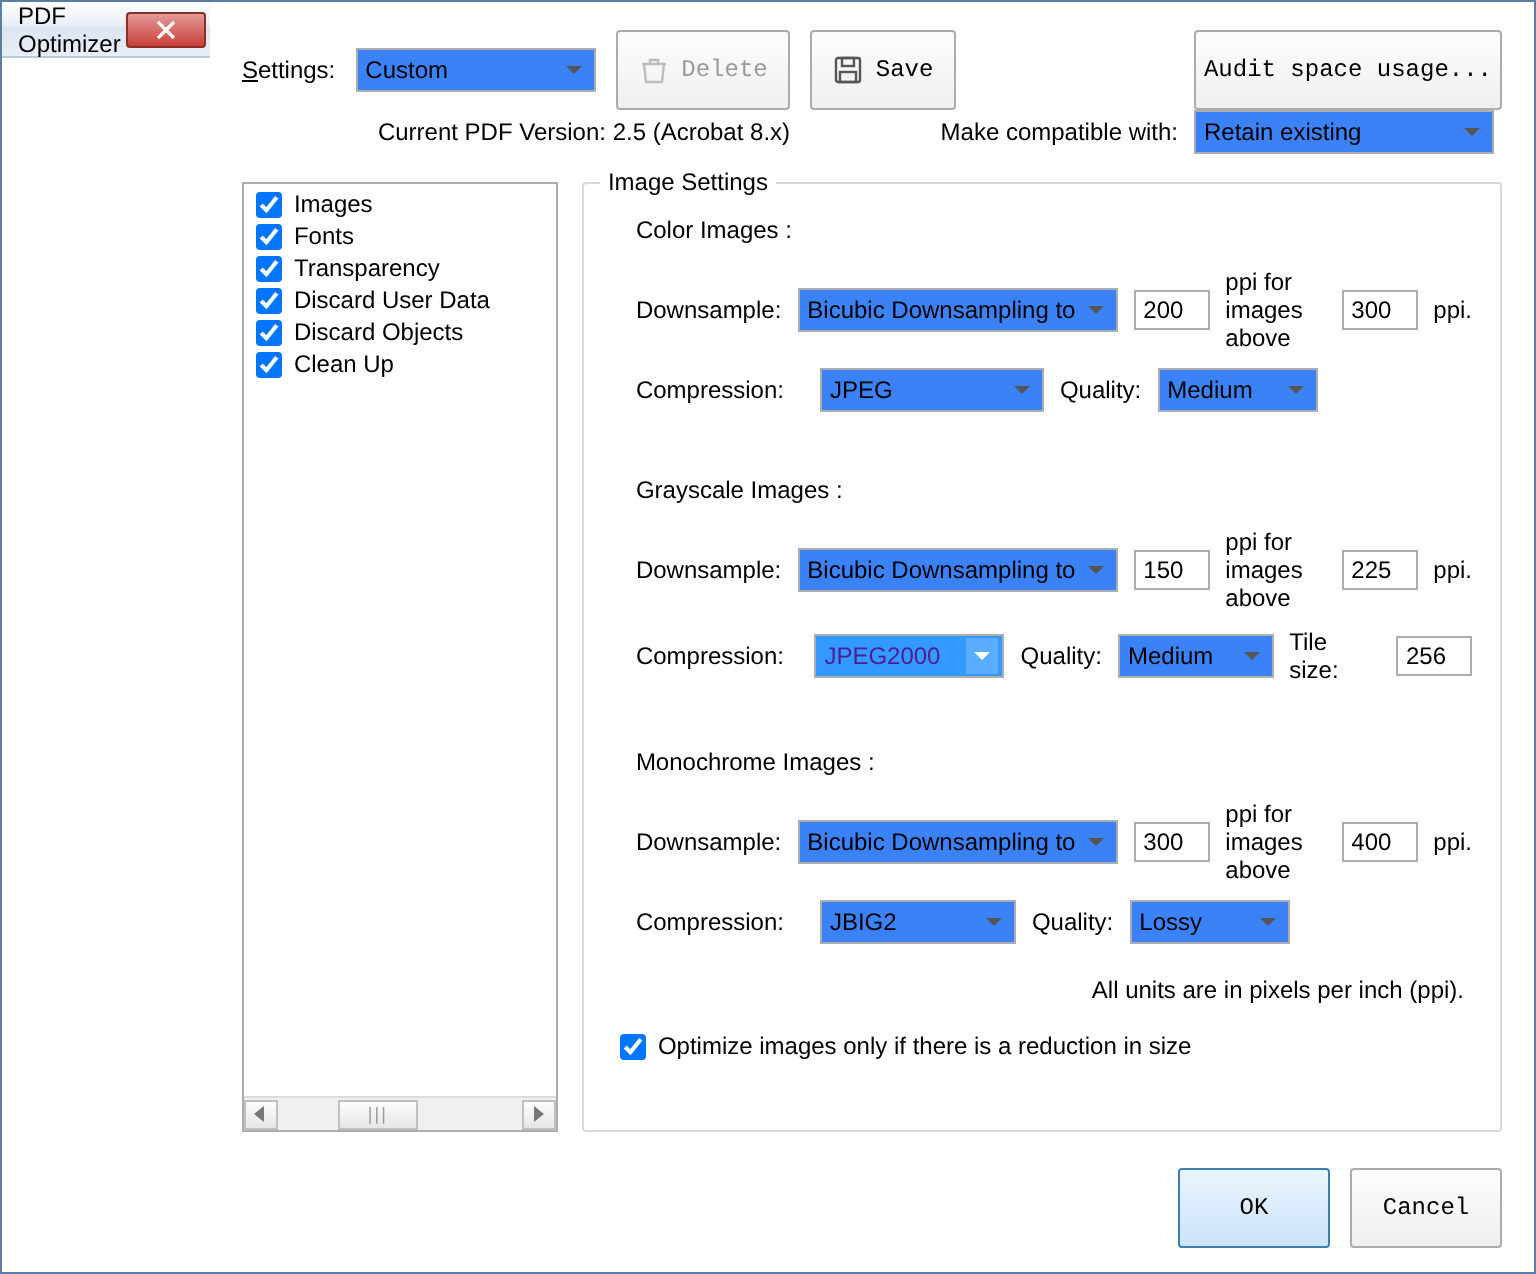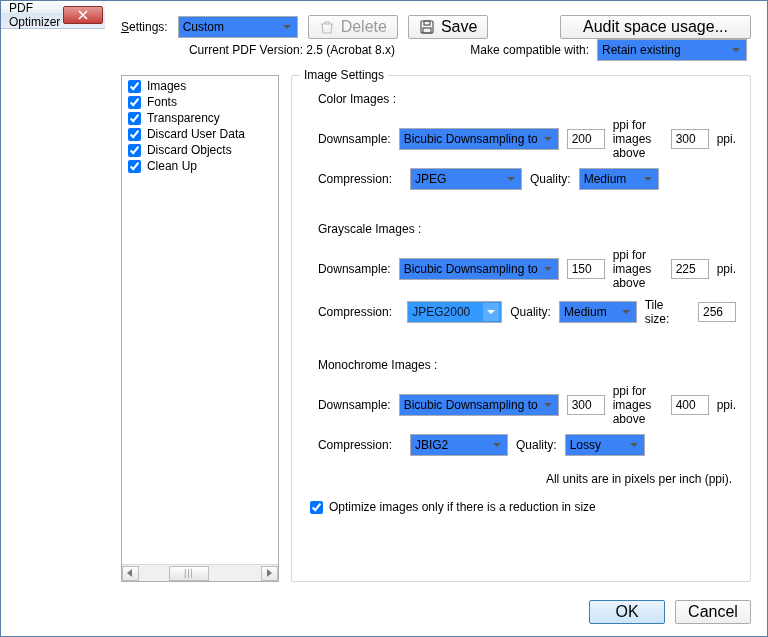--- a/index.html
+++ b/index.html
@@ -53,28 +53,29 @@
   }
   .select .selval { flex: 1; white-space: nowrap; overflow: hidden; }
   .select .arrow {
     width: 16px; height: 18px;
     margin-left: 2px;
     display: flex; align-items: center; justify-content: center;
     border-left: 0;
   }
   .select .arrow svg { width: 8px; height: 4px; }
   .btn {
-    height: 24px;
+    height: 40px;
     border: 1px solid #acacac;
     background: linear-gradient(#fdfdfd, #efefef);
     border-radius: 2px;
     padding: 0 10px;
     display: inline-flex; align-items: center; gap: 6px;
     cursor: pointer;
-    font-size: 16px;
+    font-size: 12px;
+    font-family: Liberation Mono, monospace;
   }
   .btn.disabled { color: #9a9a9a; cursor: default; }
   .btn svg { width: 16px; height: 16px; }
   .btn.primary {
     background: linear-gradient(#eaf4fd, #cbe4fa);
     border-color: #3c7fb1;
   }
   .spacer { flex: 1; }
   .inforow {
     display: flex; align-items: center;
@@ -151,21 +152,21 @@
   .optrow {
     display: flex; align-items: center; gap: 6px;
     margin: 14px 0 0 4px;
   }
   .optrow input { margin: 0; }
   .footer {
     display: flex; justify-content: flex-end; gap: 10px;
     padding-top: 18px;
   }
   .selected-combo {
-    background: #3399ff; color: #0f172a;
+    background: #3399ff; color: #4c1d95;
   }
   .selected-combo .arrow { background: rgba(255,255,255,0.2); }
 </style>
 </head>
 <body>
 
 <div class="window">
 
   <div class="titlebar">
     <span class="title">PDF Optimizer</span>
@@ -196,21 +197,21 @@
       </div>
       <div class="btn">
         <svg viewBox="0 0 16 16">
             <rect x="2" y="2" width="12" height="12" rx="1" fill="none" stroke="#555" stroke-width="1.2"></rect>
             <rect x="5" y="2" width="6" height="4" fill="none" stroke="#555" stroke-width="1.2"></rect>
             <rect x="4" y="9" width="8" height="5" fill="none" stroke="#555" stroke-width="1.2"></rect>
           </svg>
         <span>Save</span>
       </div>
       <div class="spacer"></div>
-      <div class="btn" style="padding:0 22px">
+      <div class="btn" style="padding:0 4px">
         <span><span class="ul">A</span>udit space usage...</span>
       </div>
     </div>
 
     <div class="inforow">
       <span class="txt">Current PDF Version: 2.5 (Acrobat 8.x)</span>
       <div class="right">
         <span>Make compatible with:</span>
         <div class="select" style="width:150px">
           <span class="selval">Retain existing</span>

